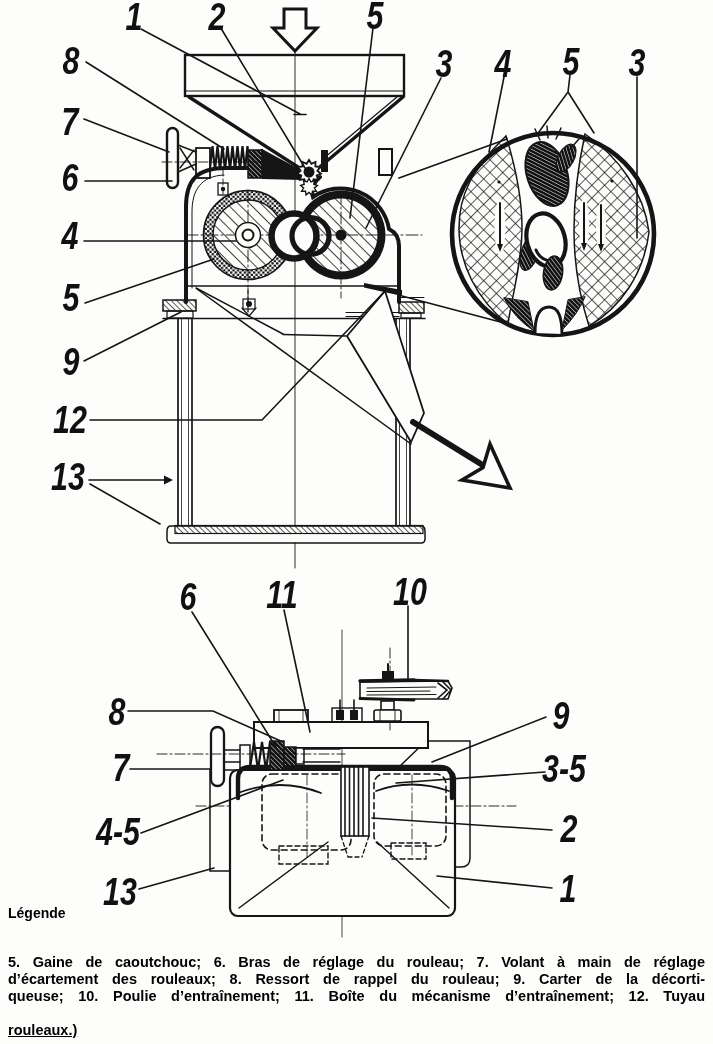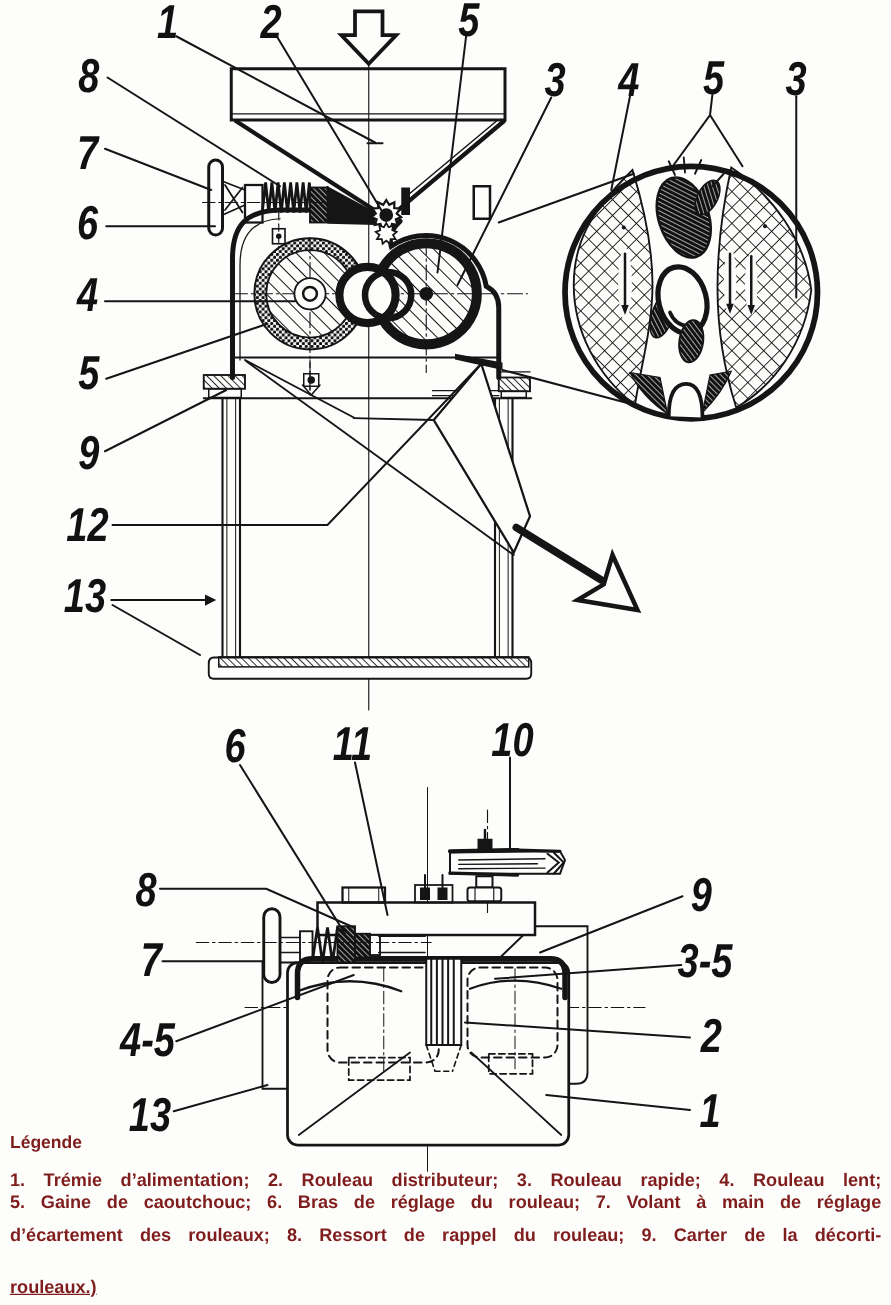--- a/index.html
+++ b/index.html
@@ -1,20 +1,20 @@
 <!DOCTYPE html>
 <html><head>
 <meta charset="utf-8">
 <style>
   html,body{margin:0;padding:0;background:#fdfdfc;}
   #page{position:relative;width:713px;height:1044px;background:#fdfdfc;overflow:hidden;
         font-family:"Liberation Sans",sans-serif;}
   svg{position:absolute;left:0;top:0;}
   .lg{position:absolute;font-family:"Liberation Sans",sans-serif;font-weight:bold;
-      color:#7f1d1d;font-size:14.5px;line-height:17px;}
+      color:#000000;font-size:14.5px;line-height:17px;}
   .just{text-align:justify;text-align-last:justify;}
 </style>
 </head>
 <body>
 <div id="page">
 <svg width="713" height="1044" viewBox="0 0 713 1044">
 <defs>
   <pattern id="hL" width="8" height="8" patternUnits="userSpaceOnUse" patternTransform="rotate(-45)">
     <line x1="0" y1="0" x2="0" y2="8" stroke="#111" stroke-width="1.6"></line>
   </pattern>
@@ -277,17 +277,17 @@
 <text x="151.2" y="781">7</text>
 <text x="147.5" y="845">4-5</text>
 <text x="150.0" y="905">13</text>
 <text x="701.2" y="729">9</text>
 <text x="705.0" y="782">3-5</text>
 <text x="711.3" y="842">2</text>
 <text x="710.0" y="902">1</text>
 </g>
 </svg>
 <div class="lg" style="left:8px;top:905px;font-size:14px;">Légende</div>
-<div class="lg just" style="left:8px;top:937px;width:697px;">1.&nbsp;Trémie d’alimentation; 2.&nbsp;Rouleau distributeur; 3.&nbsp;Rouleau rapide; 4.&nbsp;Rouleau lent;</div>
 <div class="lg just" style="left:8px;top:954px;width:697px;">5.&nbsp;Gaine de caoutchouc; 6.&nbsp;Bras de réglage du rouleau; 7.&nbsp;Volant à main de réglage</div>
-<div class="lg just" style="left:8px;top:971px;width:697px;margin-top:10px;">d’écartement des rouleaux; 8.&nbsp;Ressort de rappel du rouleau; 9.&nbsp;Carter de la décorti-</div>
+<div class="lg just" style="left:8px;top:971px;width:697px;">d’écartement des rouleaux; 8.&nbsp;Ressort de rappel du rouleau; 9.&nbsp;Carter de la décorti-</div>
+<div class="lg just" style="left:8px;top:988px;width:697px;">queuse; 10.&nbsp;Poulie d’entraînement; 11.&nbsp;Boîte du mécanisme d’entraînement; 12.&nbsp;Tuyau</div>
 <div class="lg" style="left:8px;top:1022px;text-decoration:underline;">rouleaux.)</div>
 </div>
 
 </body></html>

